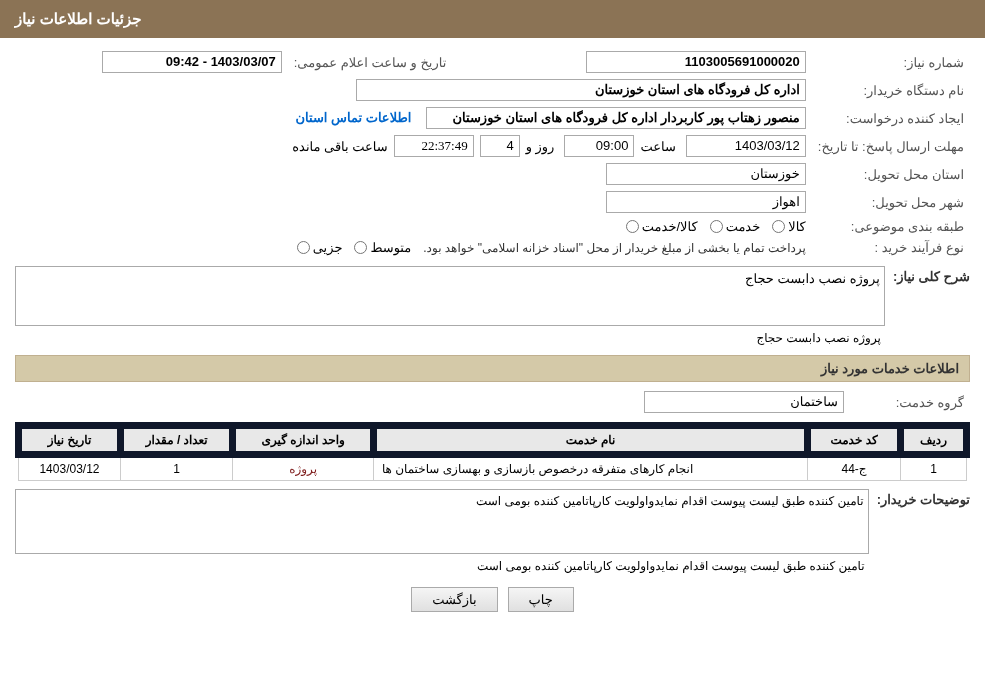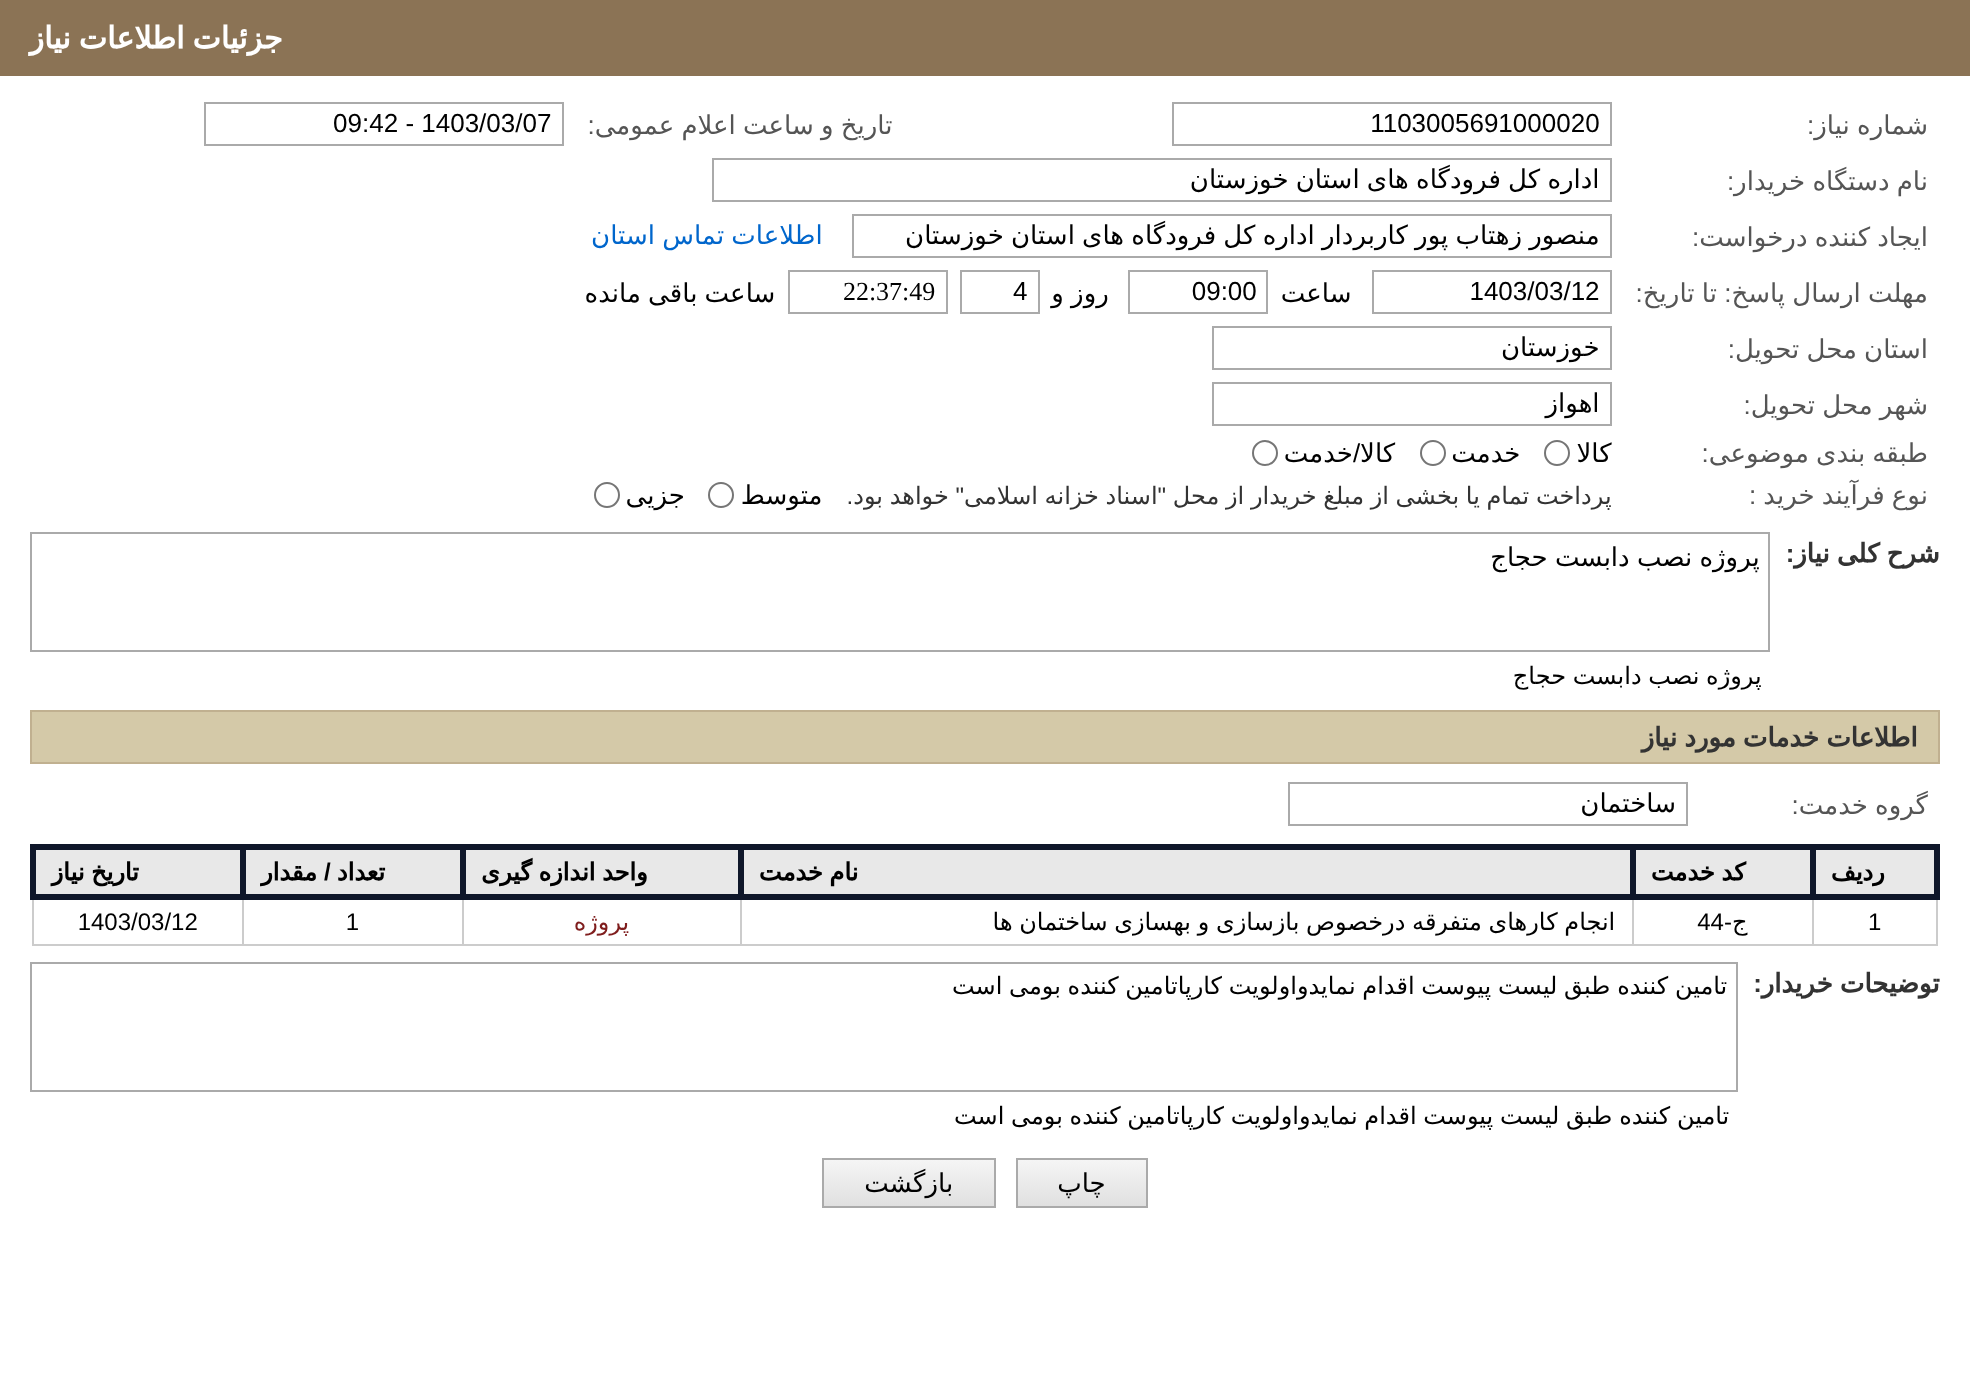--- a/index.html
+++ b/index.html
@@ -44,20 +44,21 @@
       vertical-align: middle;
     }
     .label-cell {
       color: #555;
       text-align: right;
       white-space: nowrap;
       width: auto;
       font-weight: normal;
     }
     .value-cell {
+      font-weight: bold;
     }
     .input-box {
       border: 1px solid #aaa;
       background: #fff;
       padding: 2px 5px;
       height: 22px;
       display: inline-block;
       min-width: 120px;
     }
     .link-blue {
@@ -90,34 +91,34 @@
       font-family: Tahoma, Arial, sans-serif;
       font-size: 13px;
     }
     .services-table {
       width: 100%;
       border-collapse: collapse;
       margin-top: 5px;
     }
     .services-table th {
       background: #e8e8e8;
-      border: 3px solid #0f172a;
+      border: 7px solid #0f172a;
       padding: 4px 8px;
-      text-align: left;
+      text-align: center;
       font-size: 12px;
       font-weight: bold;
     }
     .services-table td {
       border: 1px solid #ccc;
       padding: 4px 8px;
       text-align: center;
       font-size: 12px;
     }
     .services-table td.text-right {
-      text-align: right;
+      text-align: left;
     }
     .col-link {
       color: #7f1d1d;
       text-decoration: none;
     }
     .desc-textarea {
       border: 1px solid #aaa;
       flex: 1;
       height: 65px;
       padding: 4px;

